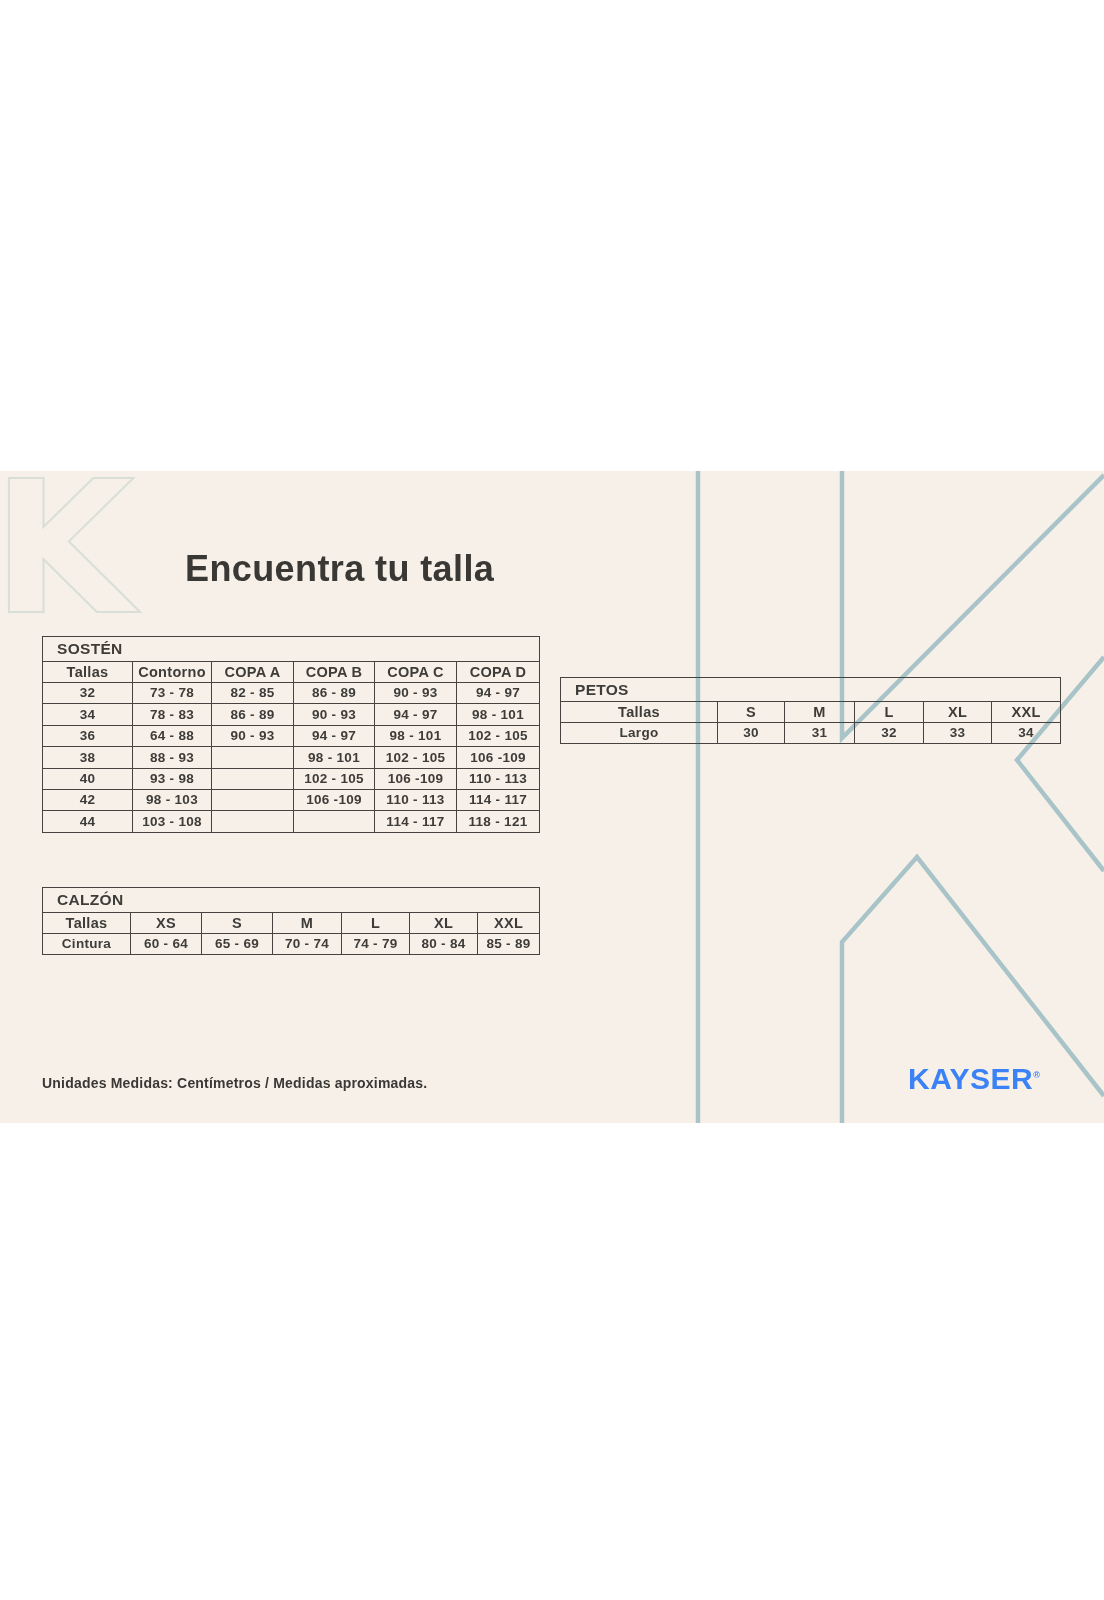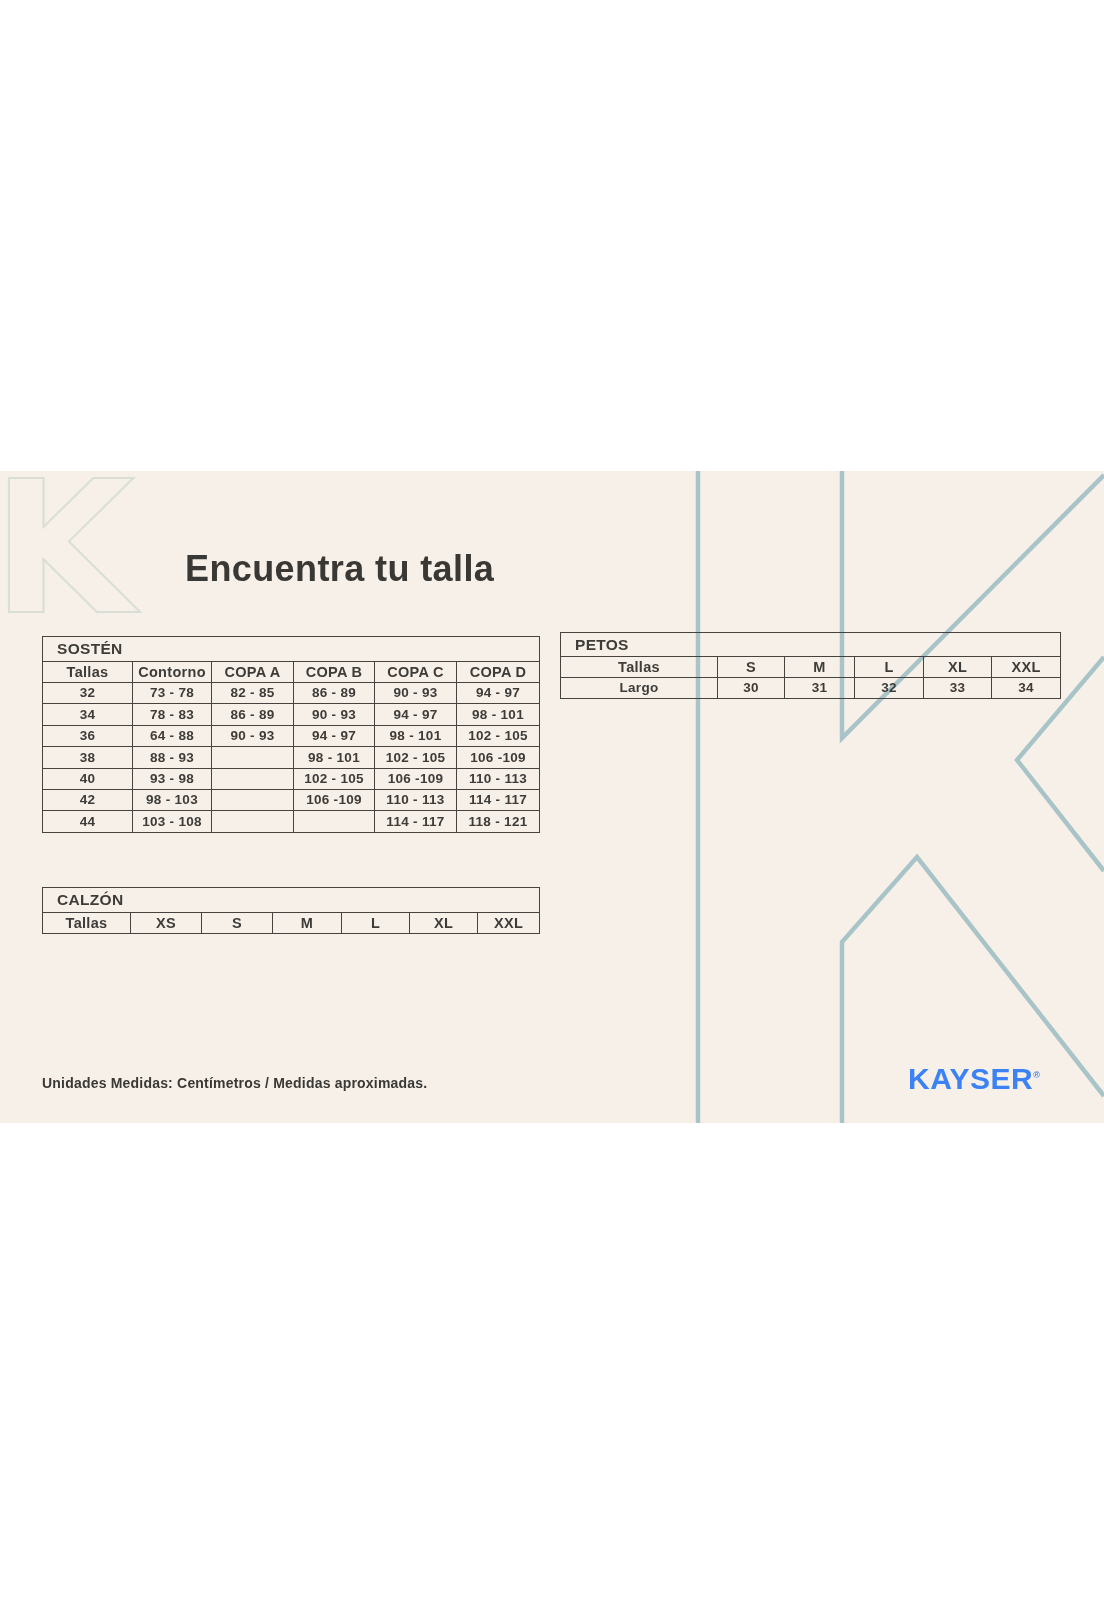--- a/index.html
+++ b/index.html
@@ -55,21 +55,21 @@
   }
   tr.t-title td {
     text-align: left;
     padding-left: 14px;
     font-size: 15.5px;
     height: 24px;
   }
   tr.t-head td { font-size: 14.5px; height: 20px; }
   tr.t-row  td { height: 20.4px; }
   #sosten-table { left: 42px;  top: 636px; width: 497px; padding-left: 22px; }
-  #petos-table  { left: 560px; top: 632px; width: 500px; }
+  #petos-table  { left: 560px; top: 677px; width: 500px; }
   #calzon-table { left: 42px;  top: 887px; width: 497px; }
   #petos-table tr.t-title td { height: 23px; }
   .footnote {
     position: absolute;
     left: 42px; top: 1075px;
     font-size: 14px;
     font-weight: bold;
     letter-spacing: 0.2px;
     color: #3a3835;
   }
@@ -236,20 +236,29 @@
         </tr>
         <tr class="t-head">
           <td>Tallas</td>
           <td>XS</td>
           <td>S</td>
           <td>M</td>
           <td>L</td>
           <td>XL</td>
           <td>XXL</td>
         </tr>
+        <tr class="t-row">
+          <td>Cintura</td>
+          <td>60 - 64</td>
+          <td>65 - 69</td>
+          <td>70 - 74</td>
+          <td>74 - 79</td>
+          <td>80 - 84</td>
+          <td>85 - 89</td>
+        </tr>
       </tbody>
     </table>
 
   <div class="footnote">Unidades Medidas: Centímetros / Medidas aproximadas.</div>
 
   <div class="brand"><span>KAYSER</span><sup>®</sup></div>
 
 </div>
 
 </body></html>

